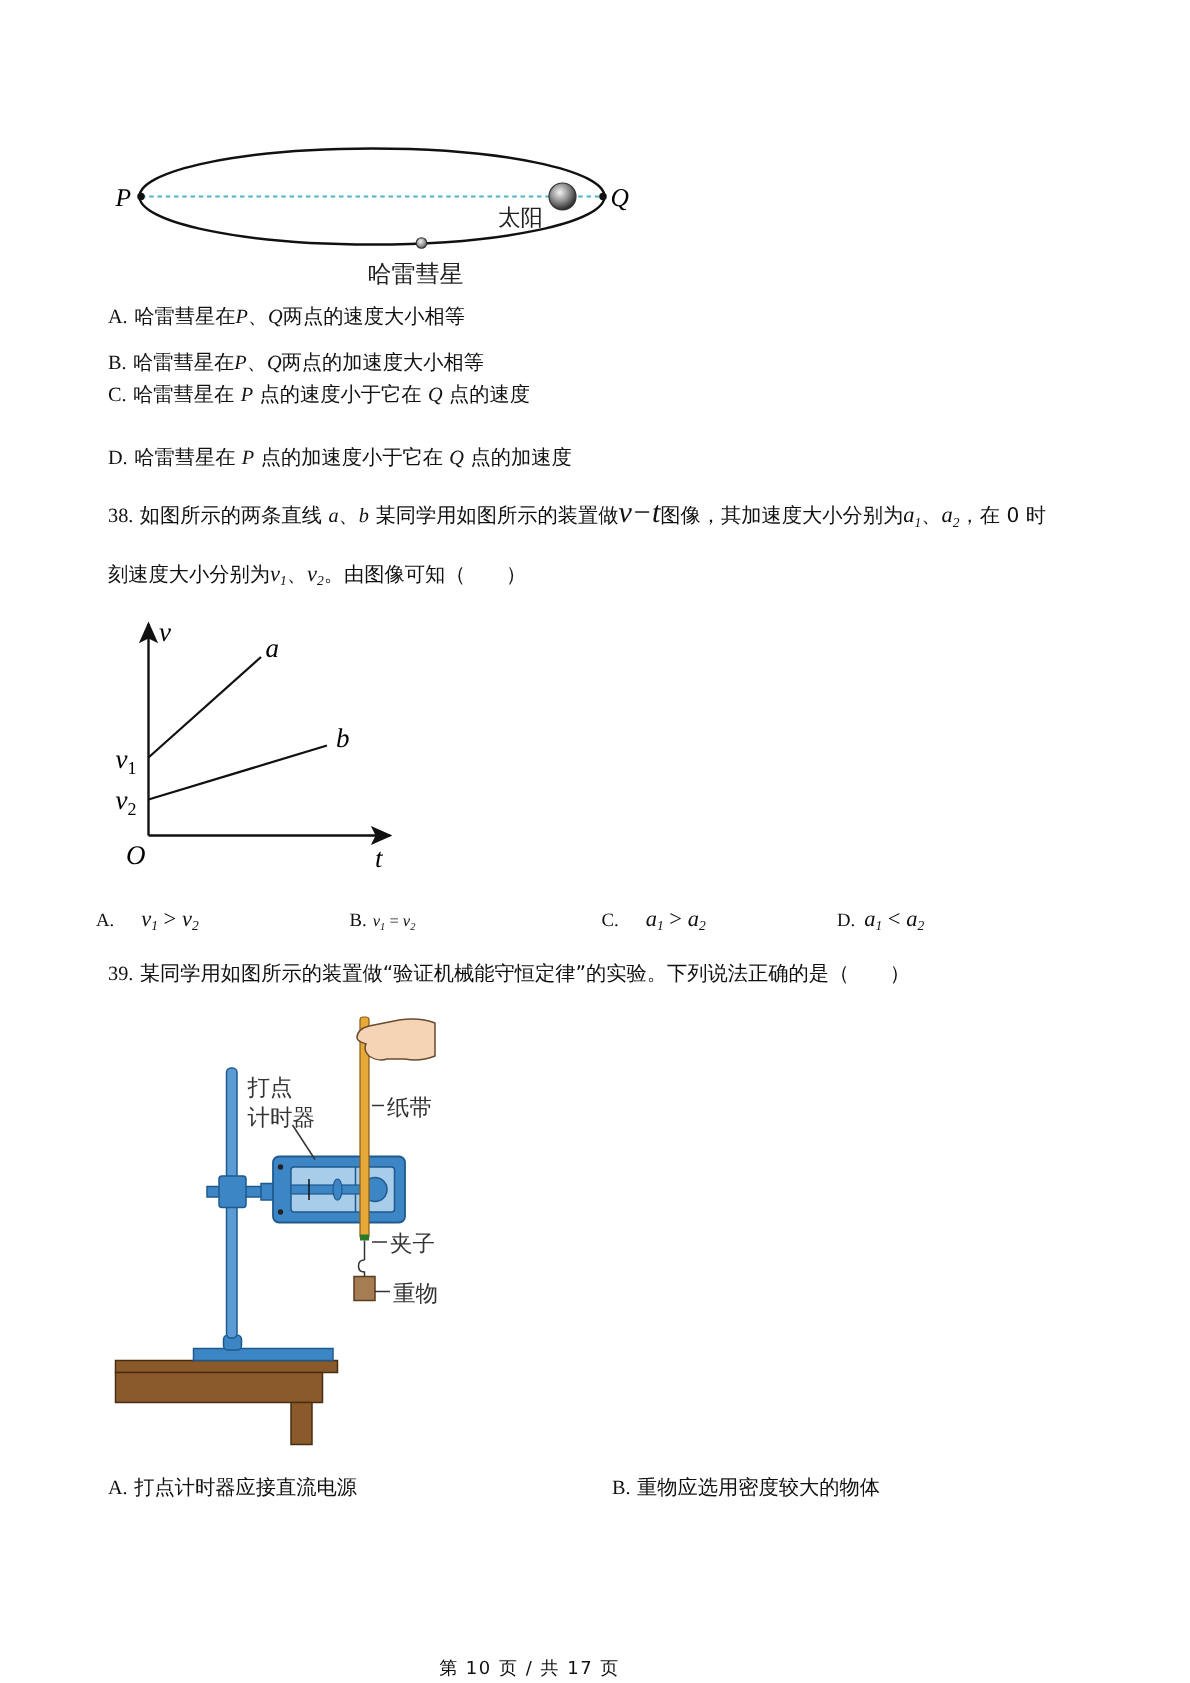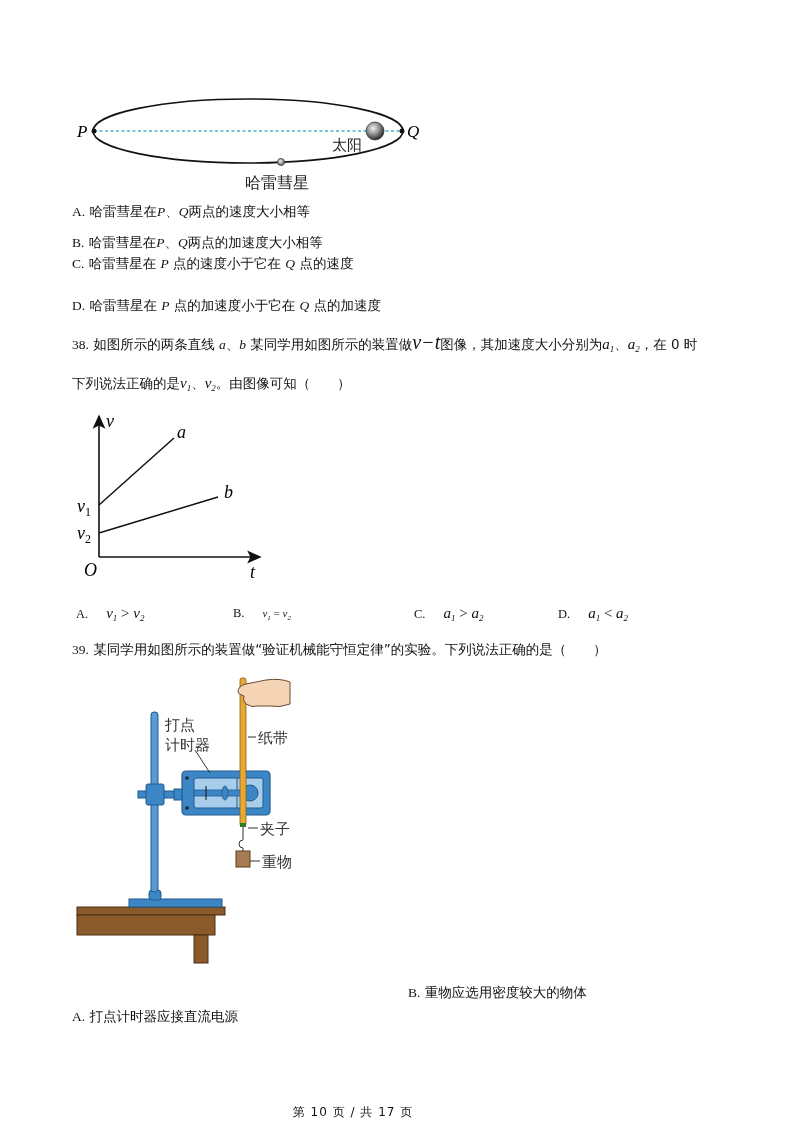--- a/index.html
+++ b/index.html
@@ -57,21 +57,21 @@
 <div class="abs txt" style="left:72px;top:296px;">
   <span class="serif">D.</span>
   <span>哈雷彗星在</span> <span class="it">P</span> <span>点的加速度小于它在</span> <span class="it">Q</span> <span>点的加速度</span>
 </div>
 
 <div class="abs txt" style="left:72px;top:333px;">
   <span class="serif">38.</span>
   <span>如图所示的两条直线</span> <span class="it">a</span><span>、</span><span class="it">b</span> <span>某同学用如图所示的装置做</span><span class="it" style="font-size:20px;">v−t</span><span>图像，其加速度大小分别为</span><span class="it" style="font-size:15px;"><span>a</span><sub>1</sub></span><span>、</span><span class="it" style="font-size:15px;"><span>a</span><sub>2</sub></span><span>，在 0 时</span>
 </div>
 <div class="abs txt" style="left:72px;top:374px;">
-  <span>下列说法正确的是</span><span class="it" style="font-size:15px;"><span>v</span><sub>1</sub></span><span>、</span><span class="it" style="font-size:15px;"><span>v</span><sub>2</sub></span><span>。由图像可知（　　）</span>
+  <span>刻速度大小分别为</span><span class="it" style="font-size:15px;"><span>v</span><sub>1</sub></span><span>、</span><span class="it" style="font-size:15px;"><span>v</span><sub>2</sub></span><span>。由图像可知（　　）</span>
 </div>
 
 <svg class="abs" style="left:60px;top:400px;" width="230" height="190" viewBox="0 0 230 190">
   <defs>
     <marker id="arr" markerWidth="10" markerHeight="10" refX="8" refY="5" orient="auto">
       <path d="M0,1 L9,5 L0,9 L2,5 Z" fill="#111"></path>
     </marker>
   </defs>
   <line x1="39" y1="157" x2="39" y2="16" stroke="#111" stroke-width="1.6" marker-end="url(#arr)"></line>
   <line x1="39" y1="157" x2="200" y2="157" stroke="#111" stroke-width="1.6" marker-end="url(#arr)"></line>
@@ -79,35 +79,35 @@
   <line x1="39" y1="133" x2="158" y2="97" stroke="#111" stroke-width="1.5"></line>
   <text x="46" y="27" font-size="18" font-style="italic">v</text>
   <text x="190" y="178" font-size="18" font-style="italic">t</text>
   <text x="24" y="176" font-size="18" font-style="italic">O</text>
   <text x="117" y="38" font-size="18" font-style="italic">a</text>
   <text x="164" y="98" font-size="18" font-style="italic">b</text>
   <text x="17" y="112" font-size="18" font-style="italic">v<tspan font-size="12" dy="4" font-style="normal">1</tspan></text>
   <text x="17" y="139" font-size="18" font-style="italic">v<tspan font-size="12" dy="4" font-style="normal">2</tspan></text>
 </svg>
 
-<div class="abs txt opt4" style="left:76px;top:604px;">
+<div class="abs txt opt4" style="left:64px;top:604px;">
   <span class="serif">A.</span>
   <span class="it" style="margin-left:14px;font-size:15px;"><span>v</span><sub>1</sub> <span class="serif" style="font-style:normal">&gt;</span> <span>v</span><sub>2</sub></span>
 </div>
 <div class="abs txt opt4" style="left:233px;top:604px;">
   <span class="serif">B.</span>
-  <span class="it" style="margin-left:14px;font-size:11px;"><span>v</span><sub style="font-size:7px">1</sub> <span class="serif" style="font-style:normal">=</span> <span>v</span><sub style="font-size:7px">2</sub></span>
+  <span class="it" style="font-size:11px;"><span>v</span><sub style="font-size:7px">1</sub> <span class="serif" style="font-style:normal">=</span> <span>v</span><sub style="font-size:7px">2</sub></span>
 </div>
-<div class="abs txt opt4" style="left:414px;top:604px;">
+<div class="abs txt opt4" style="left:401px;top:604px;">
   <span class="serif">C.</span>
   <span class="it" style="margin-left:14px;font-size:15px;"><span>a</span><sub>1</sub> <span class="serif" style="font-style:normal">&gt;</span> <span>a</span><sub>2</sub></span>
 </div>
 <div class="abs txt opt4" style="left:558px;top:604px;">
   <span class="serif">D.</span>
-  <span class="it" style="margin-left:14px;font-size:15px;text-align:center;"><span>a</span><sub>1</sub> <span class="serif" style="font-style:normal">&lt;</span> <span>a</span><sub>2</sub></span>
+  <span class="it" style="margin-left:2px;font-size:15px;text-align:center;"><span>a</span><sub>1</sub> <span class="serif" style="font-style:normal">&lt;</span> <span>a</span><sub>2</sub></span>
 </div>
 
 <div class="abs txt" style="left:72px;top:640px;">
   <span class="serif">39.</span>
   <span>某同学用如图所示的装置做“验证机械能守恒定律”的实验。下列说法正确的是（　　）</span>
 </div>
 
 <svg class="abs" style="left:60px;top:670px;" width="280" height="300" viewBox="0 0 280 300">
 
   <rect x="17" y="237" width="148" height="8" fill="#8a5a2b" stroke="#4a2e12" stroke-width="1"></rect>
@@ -146,21 +146,21 @@
   <line x1="188" y1="67" x2="196" y2="67" stroke="#333" stroke-width="1"></line>
   <line x1="188" y1="158" x2="198" y2="158" stroke="#333" stroke-width="1"></line>
   <line x1="190" y1="191" x2="200" y2="191" stroke="#333" stroke-width="1"></line>
   <text x="105" y="60" font-size="15" class="cjk" fill="#333">打点</text>
   <text x="105" y="80" font-size="15" class="cjk" fill="#333">计时器</text>
   <text x="198" y="73" font-size="15" class="cjk" fill="#333">纸带</text>
   <text x="200" y="164" font-size="15" class="cjk" fill="#333">夹子</text>
   <text x="202" y="197" font-size="15" class="cjk" fill="#333">重物</text>
 </svg>
 
-<div class="abs txt" style="left:72px;top:983px;margin-top:24px;">
+<div class="abs txt" style="left:72px;top:983px;">
   <span class="serif">A.</span>
   <span>打点计时器应接直流电源</span>
 </div>
 <div class="abs txt" style="left:408px;top:983px;">
   <span class="serif">B.</span>
   <span>重物应选用密度较大的物体</span>
 </div>
 
 <div class="abs footer" style="left:0;width:706px;top:1104px;text-align:center;">第 10 页 / 共 17 页</div>
 

